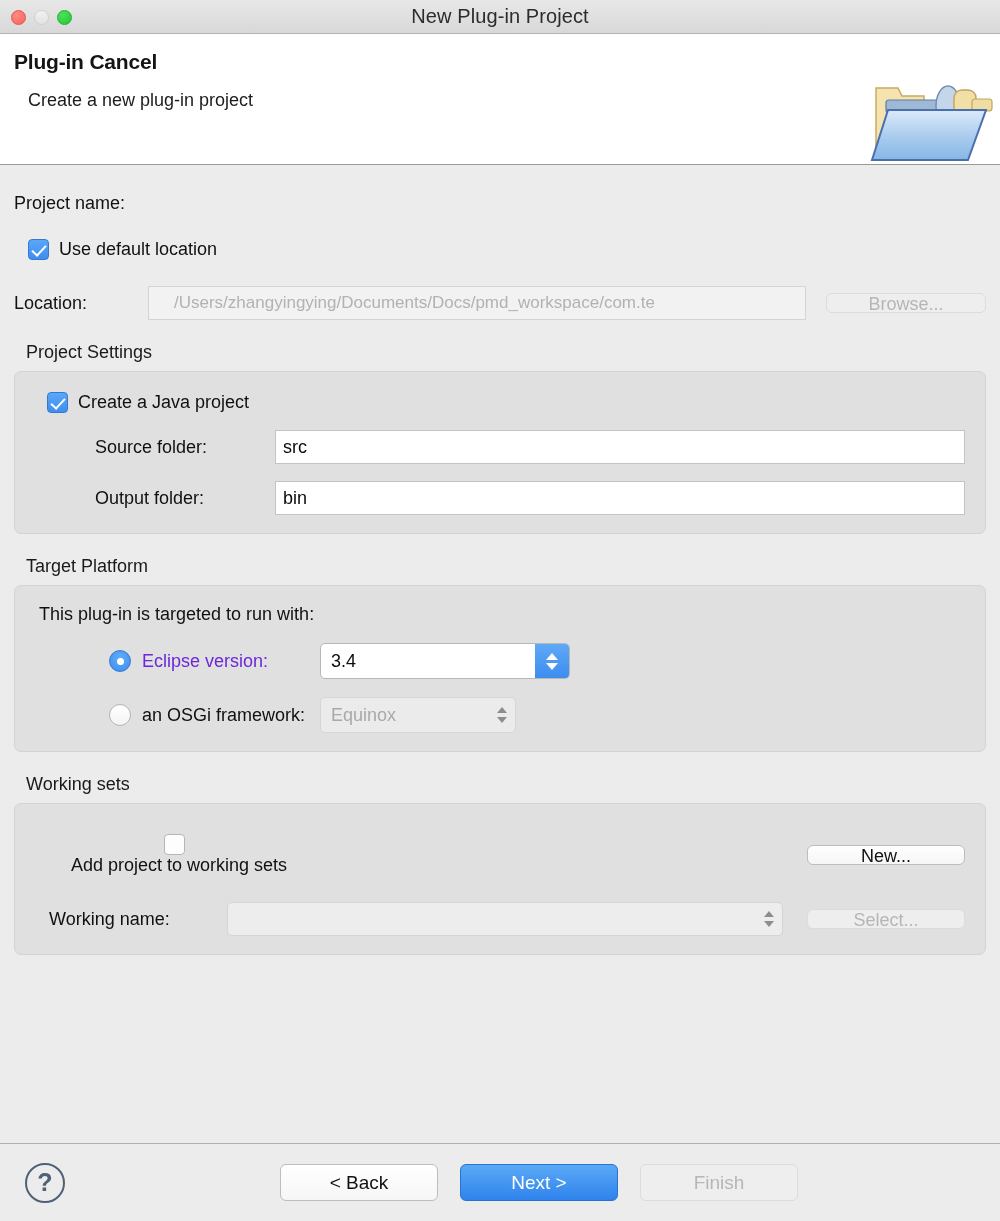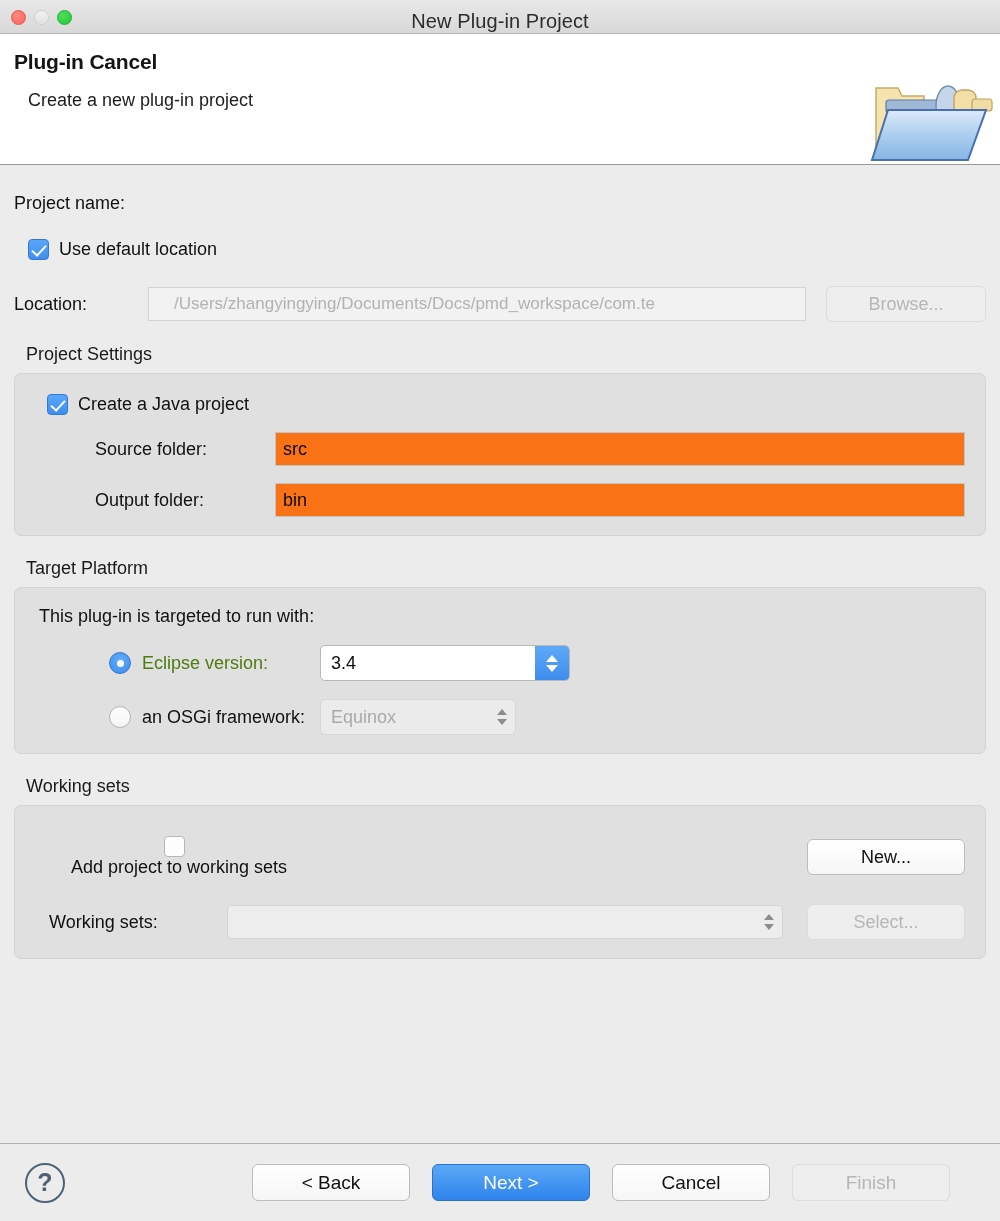--- a/index.html
+++ b/index.html
@@ -22,21 +22,21 @@
   }
 
   
   .titlebar {
     position: relative;
     height: 34px;
     flex: 0 0 34px;
     background: linear-gradient(to bottom, #e8e8e8 0%, #d8d8d8 100%);
     border-bottom: 1px solid #b4b4b4;
     display: flex;
-    align-items: flex-end;
+    align-items: center;
   }
   .traffic {
     position: absolute;
     left: 11px;
     top: 0;
     height: 34px;
     display: flex;
     align-items: center;
     gap: 8px;
   }
@@ -184,21 +184,21 @@
     padding: 0 25px;
     display: flex;
     align-items: center;
     white-space: nowrap;
     overflow: hidden;
   }
   .btn {
     font-family: inherit;
     font-size: 18px;
     border-radius: 6px;
-    height: 36px;
+    height: 20px;
     cursor: default;
   }
   .btn-std {
     background: linear-gradient(to bottom, #ffffff, #f6f6f6);
     border: 1px solid #bdbdbd;
     color: #111111;
   }
   .btn-disabled {
     background: #eeeeee;
     border: 1px solid #dcdcdc;
@@ -234,21 +234,21 @@
     margin-left: 62px;
   }
   .sub-label {
     font-size: 18px;
     color: #111111;
     width: 180px;
   }
   .txt-white {
     flex: 1 1 auto;
     height: 34px;
-    background: #f97316;
+    background: #ffffff;
     border: 1px solid #c4c4c4;
     font-size: 18px;
     color: #0a0a0a;
     padding: 0 7px;
     outline: none;
     font-family: inherit;
   }
 
   
   .tp-intro {
@@ -280,21 +280,21 @@
     width: 7px; height: 7px;
     border-radius: 50%;
     background: #ffffff;
   }
   .rb.off {
     background: linear-gradient(to bottom, #ffffff, #f4f4f4);
     border: 1px solid #b4b4b4;
   }
   .radio-label {
     font-size: 18px;
-    color: #4d7c0f;
+    color: #6d28d9;
     margin-left: 11px;
     width: 178px;
   }
   .radio-label.dim { color: #111111; }
 
   .combo {
     height: 36px;
     border-radius: 5px;
     display: flex;
     align-items: center;
@@ -401,21 +401,21 @@
     color: #4e6276;
     font-size: 25px;
     font-weight: bold;
     display: flex;
     align-items: center;
     justify-content: center;
     margin-left: 11px;
   }
   .footer-btns {
     position: absolute;
-    left: 252px;
+    left: 280px;
     display: flex;
     align-items: center;
     gap: 22px;
   }
   .fbtn {
     width: 158px;
     height: 37px;
     border-radius: 6px;
     font-size: 19px;
     font-family: inherit;
@@ -536,37 +536,36 @@
       <div class="group-title">Working sets</div>
       <div class="panel">
         <div class="ws-row1">
           <span class="ws-cb-wrap">
             <span class="cb off"></span>
             <span class="cb-label">Add project to working sets</span>
           </span>
           <button class="btn btn-std btn-new">New...</button>
         </div>
         <div class="ws-row2">
-          <span class="ws-label">Working sets:</span>
+          <span class="ws-label">Working name:</span>
           <span class="ws-combo">
             <span class="stepper-gray">
               <span class="chev-g up"></span>
               <span class="chev-g down"></span>
             </span>
           </span>
           <button class="btn btn-disabled btn-select">Select...</button>
         </div>
       </div>
     </div>
 
   </div>
 
   <div class="footer">
     <div class="help-icon">?</div>
     <div class="footer-btns">
       <button class="fbtn btn-std">&lt; Back</button>
       <button class="fbtn fbtn-default">Next &gt;</button>
-      <button class="fbtn btn-std">Cancel</button>
       <button class="fbtn btn-disabled">Finish</button>
     </div>
   </div>
 
 </div>
 
 </body></html>

